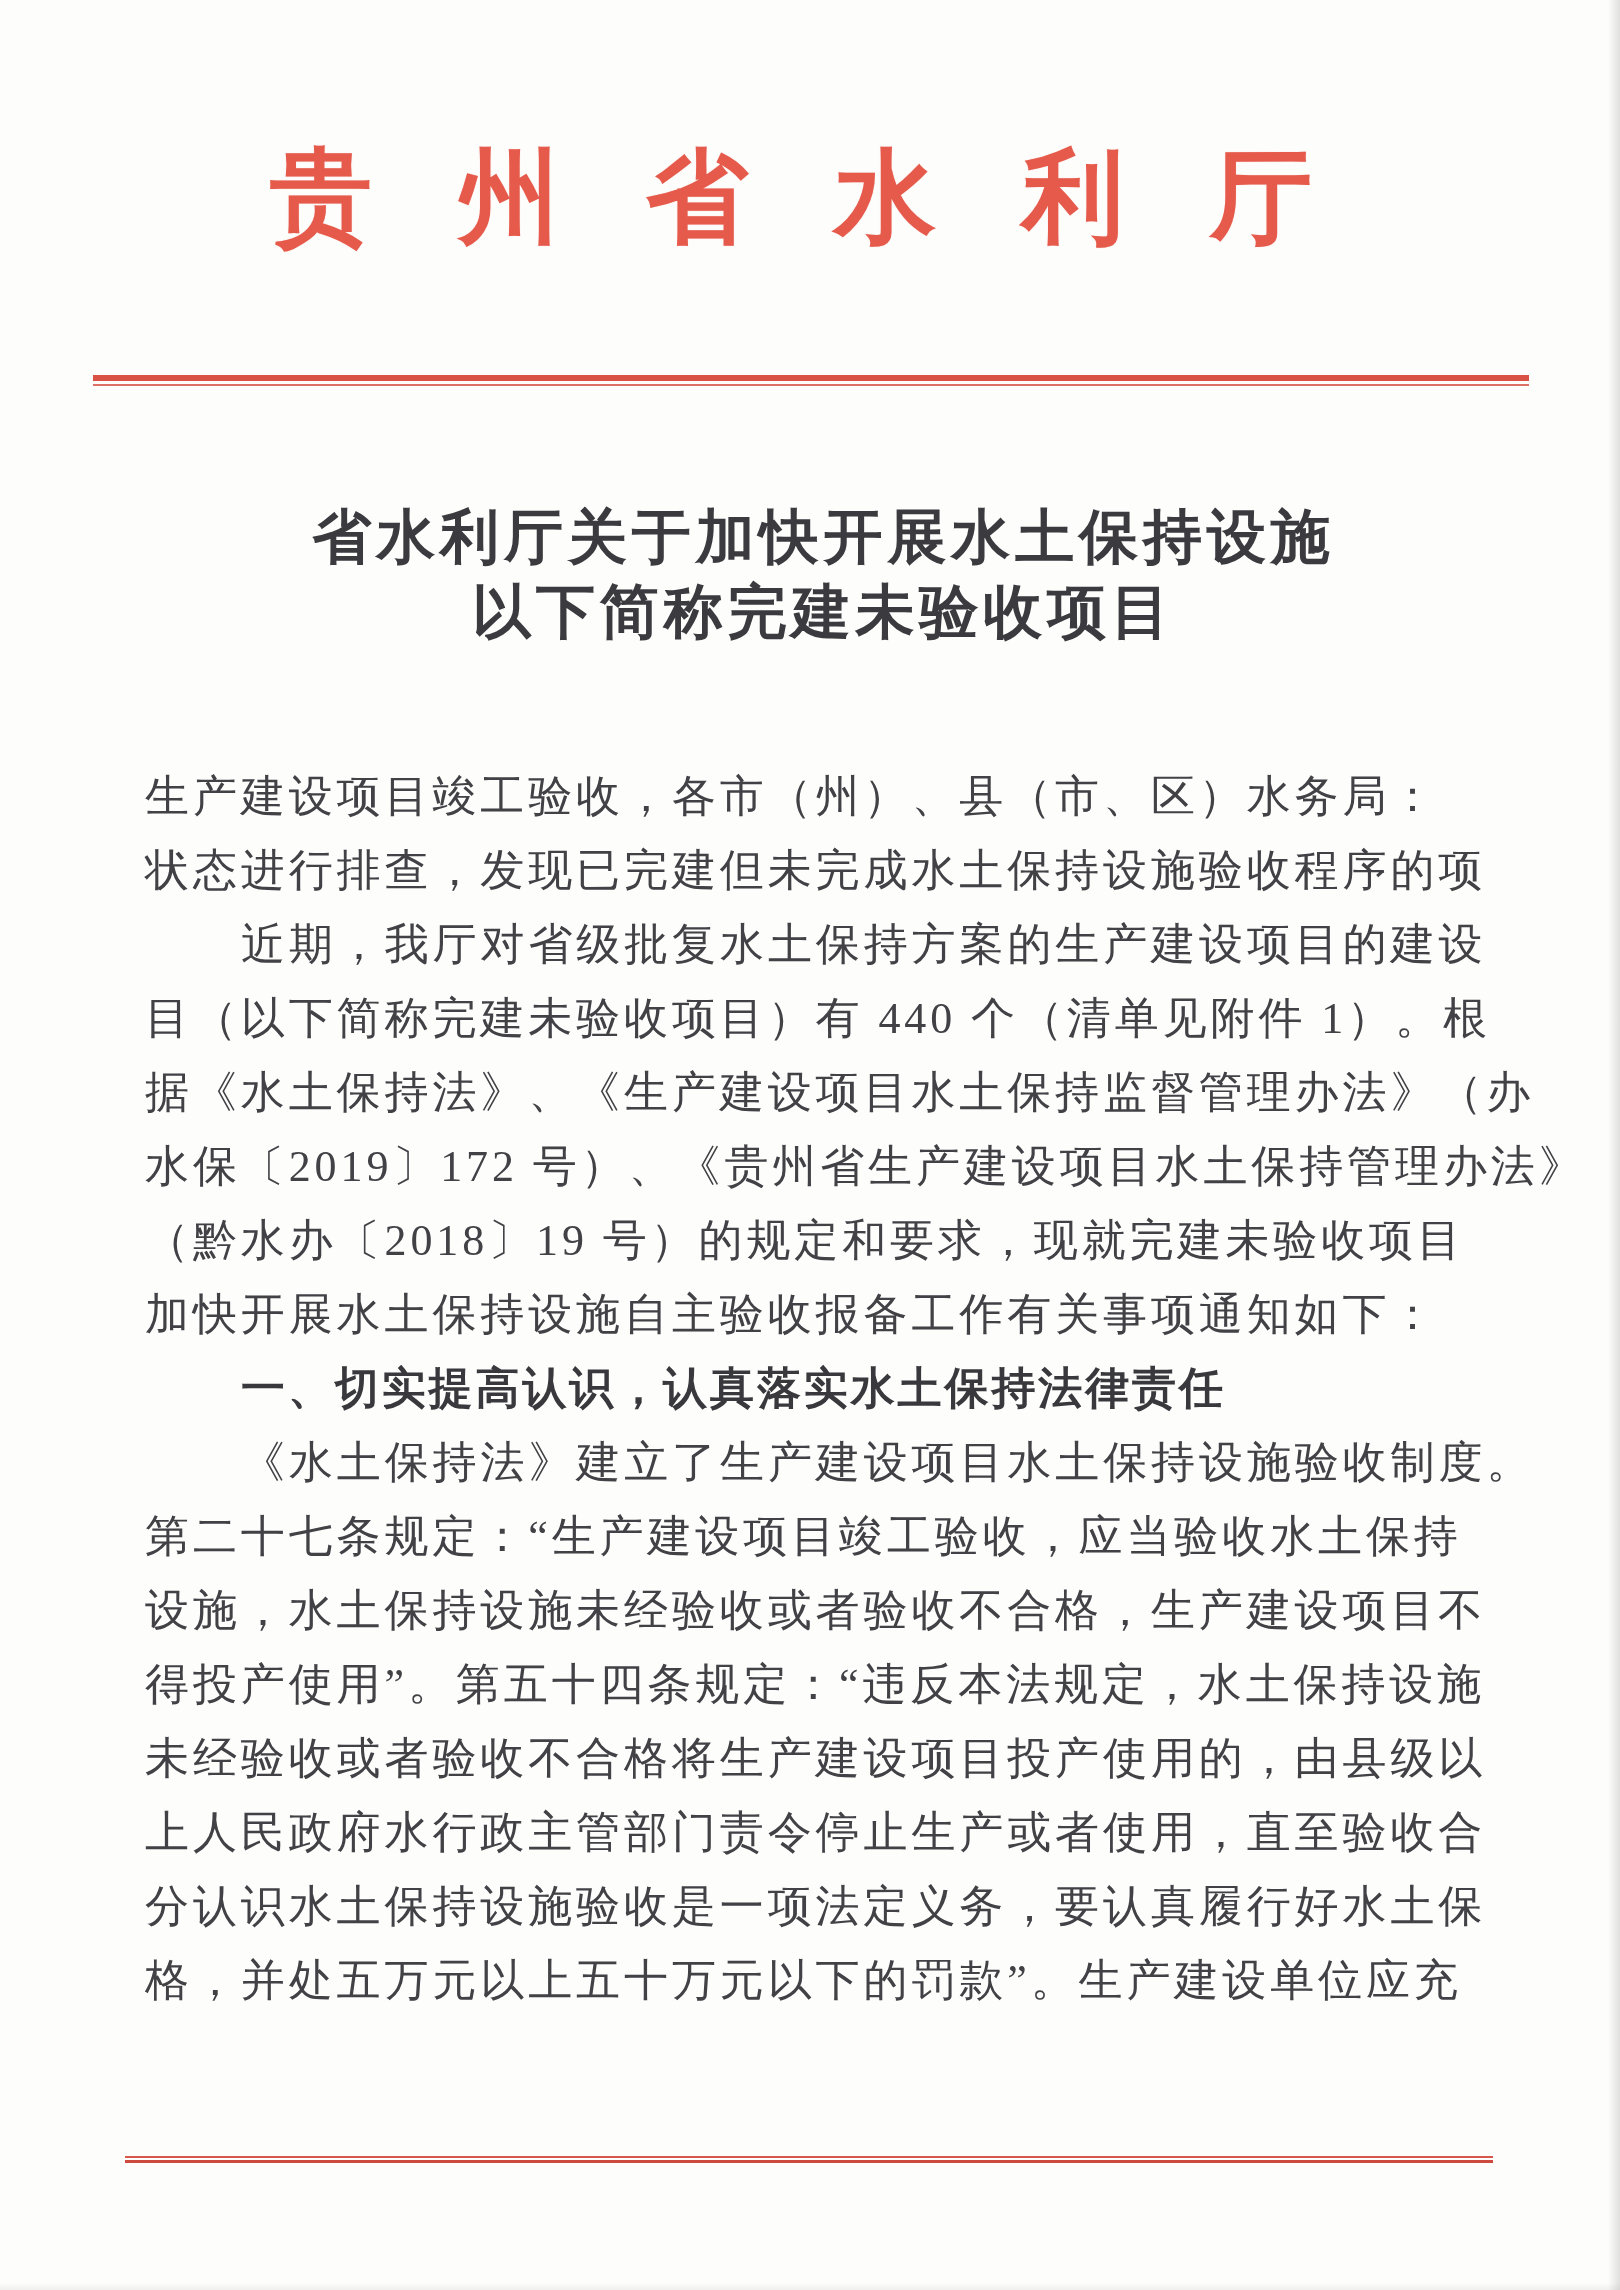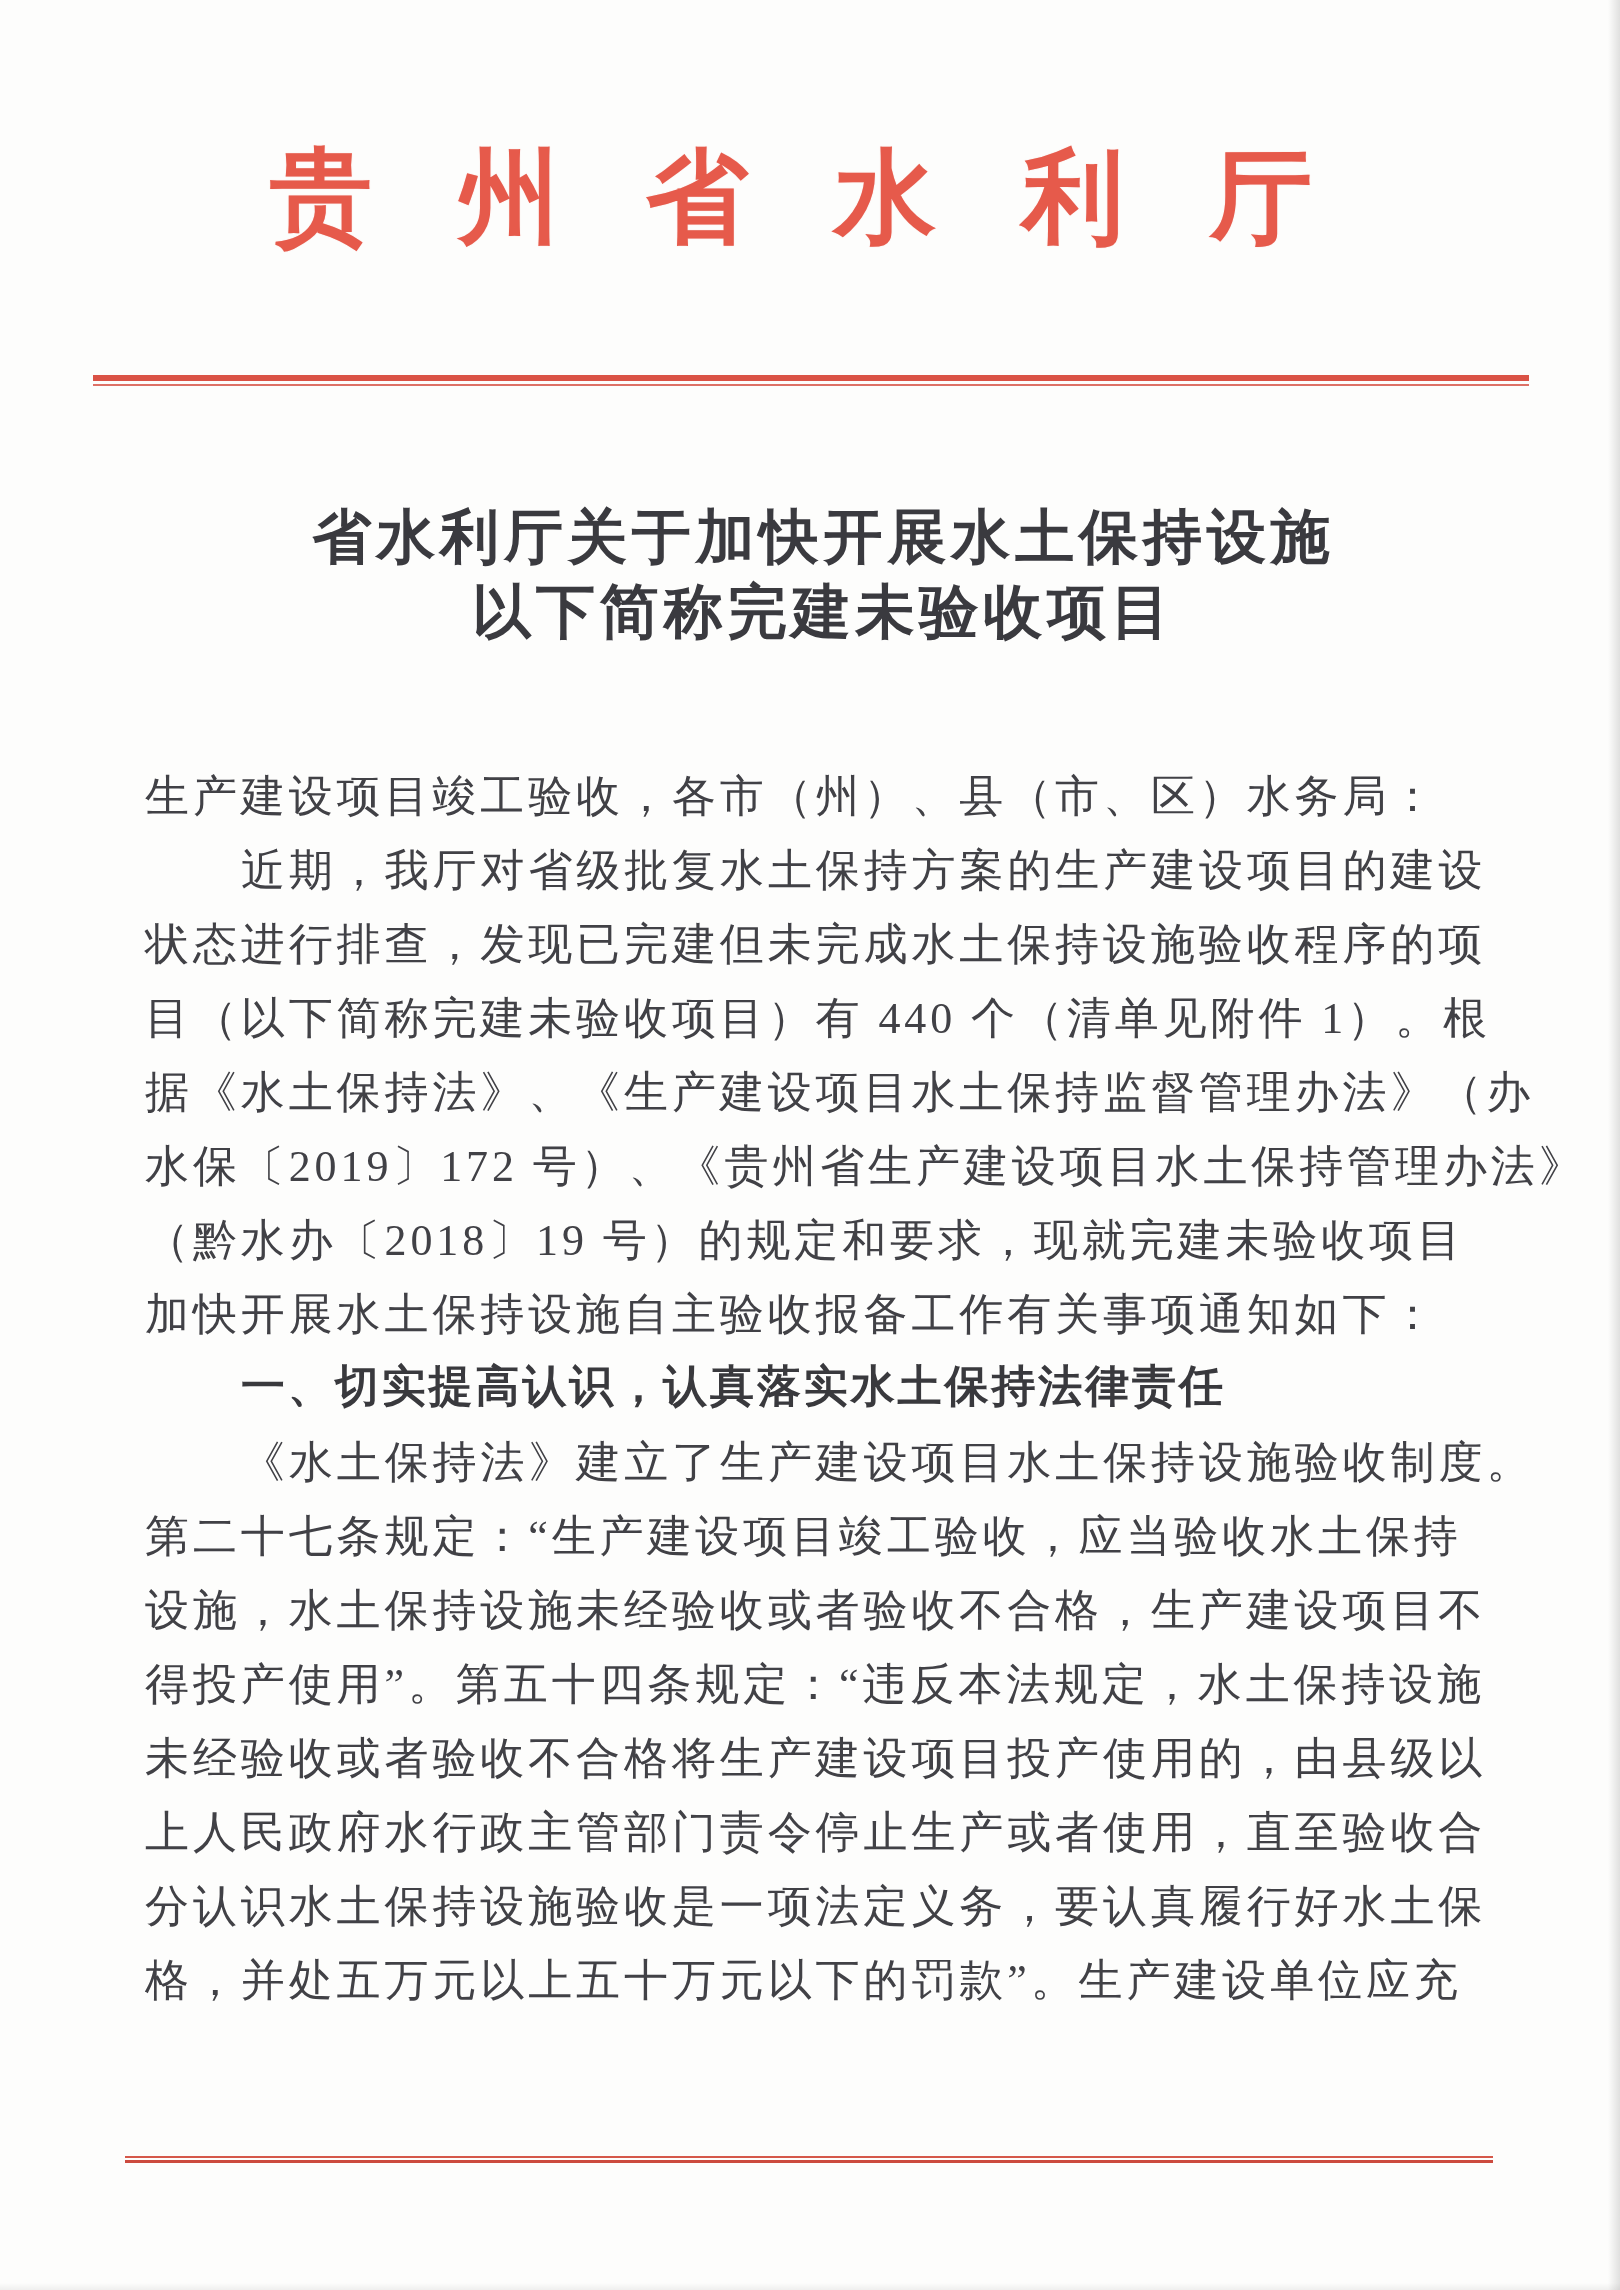--- a/index.html
+++ b/index.html
@@ -90,21 +90,21 @@
     letter-spacing: 3.9px;
     color: #414146;
   }
   .line {
     white-space: nowrap;
   }
   .line.indent {
     text-indent: 96px;
   }
   .line.heading {
-    font-family: Liberation Mono, monospace;
+    font-family: Liberation Serif, serif;
     font-weight: bold;
     color: #39393d;
     letter-spacing: 2.9px;
   }
 
   
   .footer-rule {
     position: absolute;
     top: 2156px;
     left: 125px;
@@ -132,22 +132,22 @@
     <div class="rule-thin"></div>
   </div>
 
   <h1 class="title">
     <span class="title-line">省水利厅关于加快开展水土保持设施</span>
     <span class="title-line">以下简称完建未验收项目</span>
   </h1>
 
   <div class="doc-body">
     <div class="line">生产建设项目竣工验收，各市（州）、县（市、区）水务局：</div>
+    <div class="line">状态进行排查，发现已完建但未完成水土保持设施验收程序的项</div>
     <div class="line indent">近期，我厅对省级批复水土保持方案的生产建设项目的建设</div>
-    <div class="line">状态进行排查，发现已完建但未完成水土保持设施验收程序的项</div>
     <div class="line">目（以下简称完建未验收项目）有 440 个（清单见附件 1）。根</div>
     <div class="line">据《水土保持法》、《生产建设项目水土保持监督管理办法》（办</div>
     <div class="line">水保〔2019〕172 号）、《贵州省生产建设项目水土保持管理办法》</div>
     <div class="line">（黔水办〔2018〕19 号）的规定和要求，现就完建未验收项目</div>
     <div class="line">加快开展水土保持设施自主验收报备工作有关事项通知如下：</div>
     <div class="line indent heading">一、切实提高认识，认真落实水土保持法律责任</div>
     <div class="line indent">《水土保持法》建立了生产建设项目水土保持设施验收制度。</div>
     <div class="line">第二十七条规定：“生产建设项目竣工验收，应当验收水土保持</div>
     <div class="line">设施，水土保持设施未经验收或者验收不合格，生产建设项目不</div>
     <div class="line">得投产使用”。第五十四条规定：“违反本法规定，水土保持设施</div>

